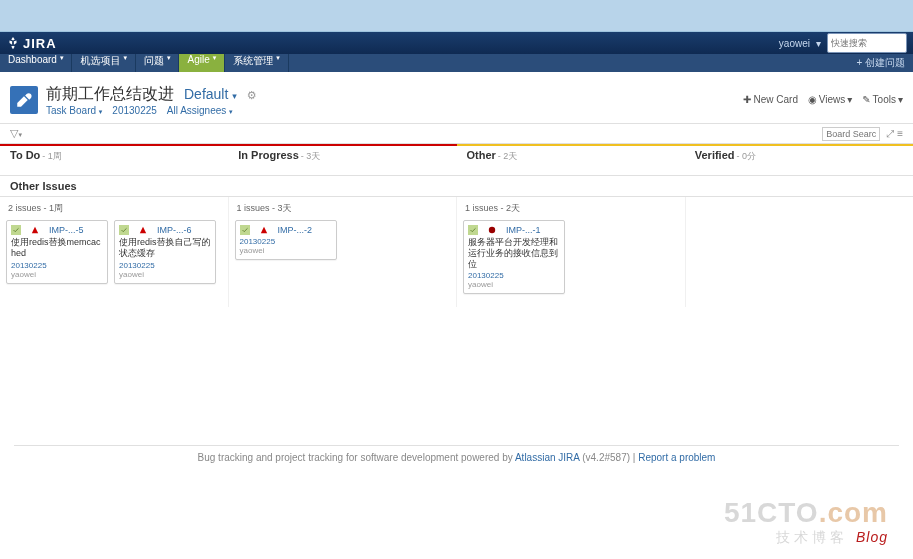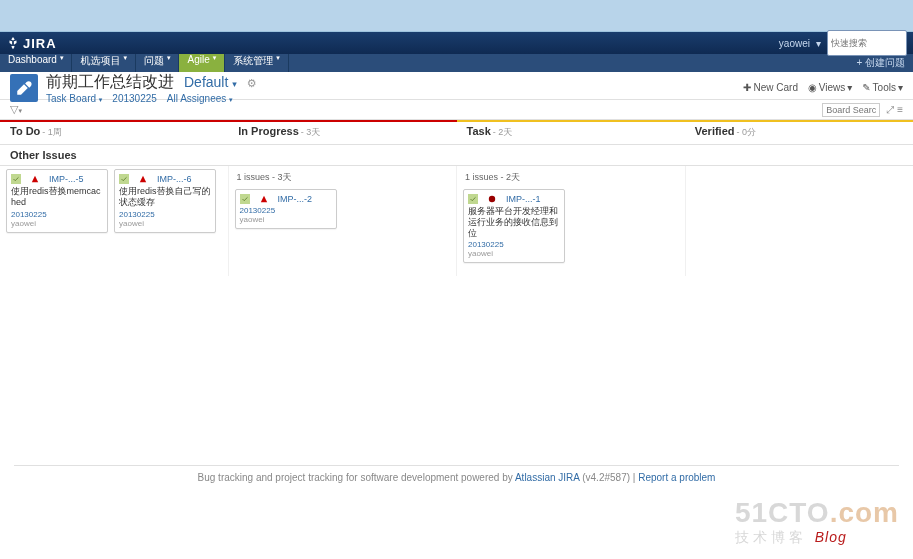--- a/index.html
+++ b/index.html
@@ -3,71 +3,71 @@
 <meta charset="utf-8">
 <style>
 * { box-sizing: border-box; margin: 0; padding: 0; }
 body { font-family: Arial, sans-serif; font-size: 11px; background: #fff; width: 913px; height: 559px; overflow: hidden; position: relative; }
 .top-banner { height: 32px; background: #b8d4ea; border-bottom: 1px solid #9ec4de; }
 .jira-header { height: 22px; background: linear-gradient(#1a3d6d, #0f2a52); display: flex; align-items: center; padding: 0 6px; color: #fff; }
 .jira-logo { display: flex; align-items: center; font-weight: bold; font-size: 13px; letter-spacing: 1px; }
 .jira-logo svg { width: 14px; height: 14px; margin-right: 3px; }
 .jira-header .spacer { flex: 1; }
 .username { color: #c6d7ed; font-size: 10px; margin-right: 6px; }
-.search-box { background: #fff; border: 1px solid #7a94b7; border-radius: 2px; height: 26px; width: 80px; font-size: 9px; padding: 0 3px; }
+.search-box { background: #fff; border: 1px solid #7a94b7; border-radius: 2px; height: 20px; width: 80px; font-size: 9px; padding: 0 3px; }
 .nav-bar { height: 18px; background: #2b4d7a; display: flex; align-items: stretch; color: #fff; font-size: 10px; }
 .nav-item { padding: 0 8px; display: flex; border-right: 1px solid #1a3a60; cursor: pointer; background: #2b4d7a; }
 .nav-item.active { background: #8ab13f; color: #fff; }
 .nav-item .caret { margin-left: 3px; font-size: 7px; }
 .nav-spacer { flex: 1; }
 .nav-right { padding: 0 8px; display: flex; align-items: center; color: #c6d7ed; }
-.page-head { height: 28px; background: #fff; border-bottom: 1px solid #e0e0e0; display: flex; align-items: center; padding: 4px 10px 0; }
+.page-head { height: 52px; background: #fff; border-bottom: 1px solid #e0e0e0; display: flex; align-items: center; padding: 4px 10px 0; }
 .proj-icon { width: 28px; height: 28px; background: #3571b7; border-radius: 2px; display: flex; align-items: center; justify-content: center; margin-right: 8px; }
 .proj-icon svg { width: 18px; height: 18px; }
 .proj-info { display: flex; flex-direction: column; }
 .proj-title-row { display: flex; align-items: baseline; gap: 10px; }
 .proj-title { font-size: 16px; color: #333; font-weight: normal; }
 .default-link { color: #326ca6; font-size: 14px; }
 .default-link .caret { font-size: 9px; }
 .gear-small { color: #999; font-size: 11px; }
 .proj-sub { display: flex; gap: 10px; font-size: 10px; }
 .proj-sub a { color: #326ca6; text-decoration: none; }
 .proj-sub .caret { font-size: 7px; }
 .head-spacer { flex: 1; }
 .head-actions { display: flex; gap: 10px; font-size: 10px; color: #555; align-items: center; }
 .head-actions .act { cursor: pointer; display: flex; align-items: center; gap: 2px; }
 .filter-row { height: 20px; border-bottom: 1px solid #e0e0e0; display: flex; align-items: center; padding: 0 10px; }
 .filter-icon { color: #888; font-size: 11px; cursor: pointer; }
 .filter-spacer { flex: 1; }
 .board-search { border: 1px solid #ccc; height: 14px; width: 58px; font-size: 9px; padding: 0 3px; }
 .filter-right-icons { display: flex; gap: 3px; margin-left: 6px; color: #888; font-size: 10px; }
 .board { padding: 0; }
-.col-headers { display: flex; height: 25px; }
+.col-headers { display: flex; height: 32px; }
 .col-header { flex: 1; padding: 3px 10px; font-size: 11px; color: #333; border-top: 2px solid; background: #fff; border-bottom: 1px solid #e0e0e0; }
 .col-header .sub { color: #999; font-size: 9px; margin-left: 2px; }
 .col-todo { border-top-color: #cc0000; }
 .col-progress { border-top-color: #cc0000; }
 .col-done { border-top-color: #f0c020; }
 .col-verified { border-top-color: #f0c020; }
 .swimlane-label { padding: 4px 10px; font-size: 11px; font-weight: bold; color: #333; border-bottom: 1px solid #e0e0e0; }
 .swimlane { display: flex; min-height: 110px; }
 .col { flex: 1; padding: 3px 6px; border-right: 1px solid #f0f0f0; }
 .col:last-child { border-right: none; }
 .col-count { font-size: 9px; color: #666; padding: 2px 2px 5px; }
 .cards-row { display: flex; gap: 6px; flex-wrap: wrap; }
 .card { width: 102px; background: #fff; border: 1px solid #ccc; border-radius: 2px; padding: 4px; font-size: 9px; box-shadow: 0 1px 1px rgba(0,0,0,0.05); }
 .card-key { display: flex; align-items: center; gap: 10px; color: #326ca6; font-size: 9px; margin-bottom: 2px; }
 .card-key .type-ic { width: 10px; height: 10px; }
 .card-key .pri-ic { width: 8px; height: 8px; }
 .card-summary { color: #333; font-size: 9px; line-height: 1.2; margin-bottom: 2px; word-break: break-all; }
 .card-version { color: #326ca6; font-size: 8px; }
 .card-assignee { color: #999; font-size: 8px; }
-.footer { position: absolute; bottom: 70px; left: 0; right: 0; text-align: center; font-size: 10px; color: #888; padding: 6px; border-top: 1px solid #e0e0e0; margin: 0 14px; }
+.footer { position: absolute; bottom: 90px; left: 0; right: 0; text-align: center; font-size: 10px; color: #888; padding: 6px; border-top: 1px solid #e0e0e0; margin: 0 14px; }
 .footer a { color: #326ca6; text-decoration: none; }
-.watermark { position: absolute; bottom: 12px; right: 14px; text-align: left; pointer-events: none; }
+.watermark { position: absolute; bottom: 12px; right: 25px; text-align: right; pointer-events: none; }
 .watermark .big { font-size: 28px; font-weight: bold; color: #d8d8d8; letter-spacing: 1px; font-family: Arial; }
 .watermark .big .orange { color: #e8c8a8; }
 .watermark .small { font-size: 14px; color: #d8d8d8; letter-spacing: 4px; }
 .watermark .small .blog { color: #b91c1c; font-style: italic; letter-spacing: 1px; }
 </style>
 </head>
 <body>
 
 <div class="top-banner"></div>
 
@@ -153,27 +153,28 @@
   <div class="filter-right-icons">
     <span>⤢</span>
     <span>≡</span>
   </div>
 </div>
 
 <div class="board">
   <div class="col-headers">
     <div class="col-header col-todo"><b>To Do</b><span class="sub">- 1周</span></div>
     <div class="col-header col-progress"><b>In Progress</b><span class="sub">- 3天</span></div>
-    <div class="col-header col-done"><b>Task</b><span class="sub">- 2天</span></div>
+    <div class="col-header col-done"><b>Other</b><span class="sub">- 2天</span></div>
     <div class="col-header col-verified"><b>Verified</b><span class="sub">- 0分</span></div>
   </div>
   <div class="swimlane-label">Other Issues</div>
   <div class="swimlane">
 
     <div class="col">
+      <div class="col-count">2 issues - 1周</div>
       <div class="cards-row">
         <div class="card">
           <div class="card-key">
             <svg class="type-ic" viewBox="0 0 12 12">
                 <rect width="12" height="12" fill="#c0d890"></rect>
                 <path d="M3 6l2 2 4-4" stroke="#5a7a2a" fill="none"></path>
               </svg>
             <svg class="pri-ic" viewBox="0 0 10 10">
                 <path d="M5 1l4 8H1z" fill="#c00"></path>
               </svg>

